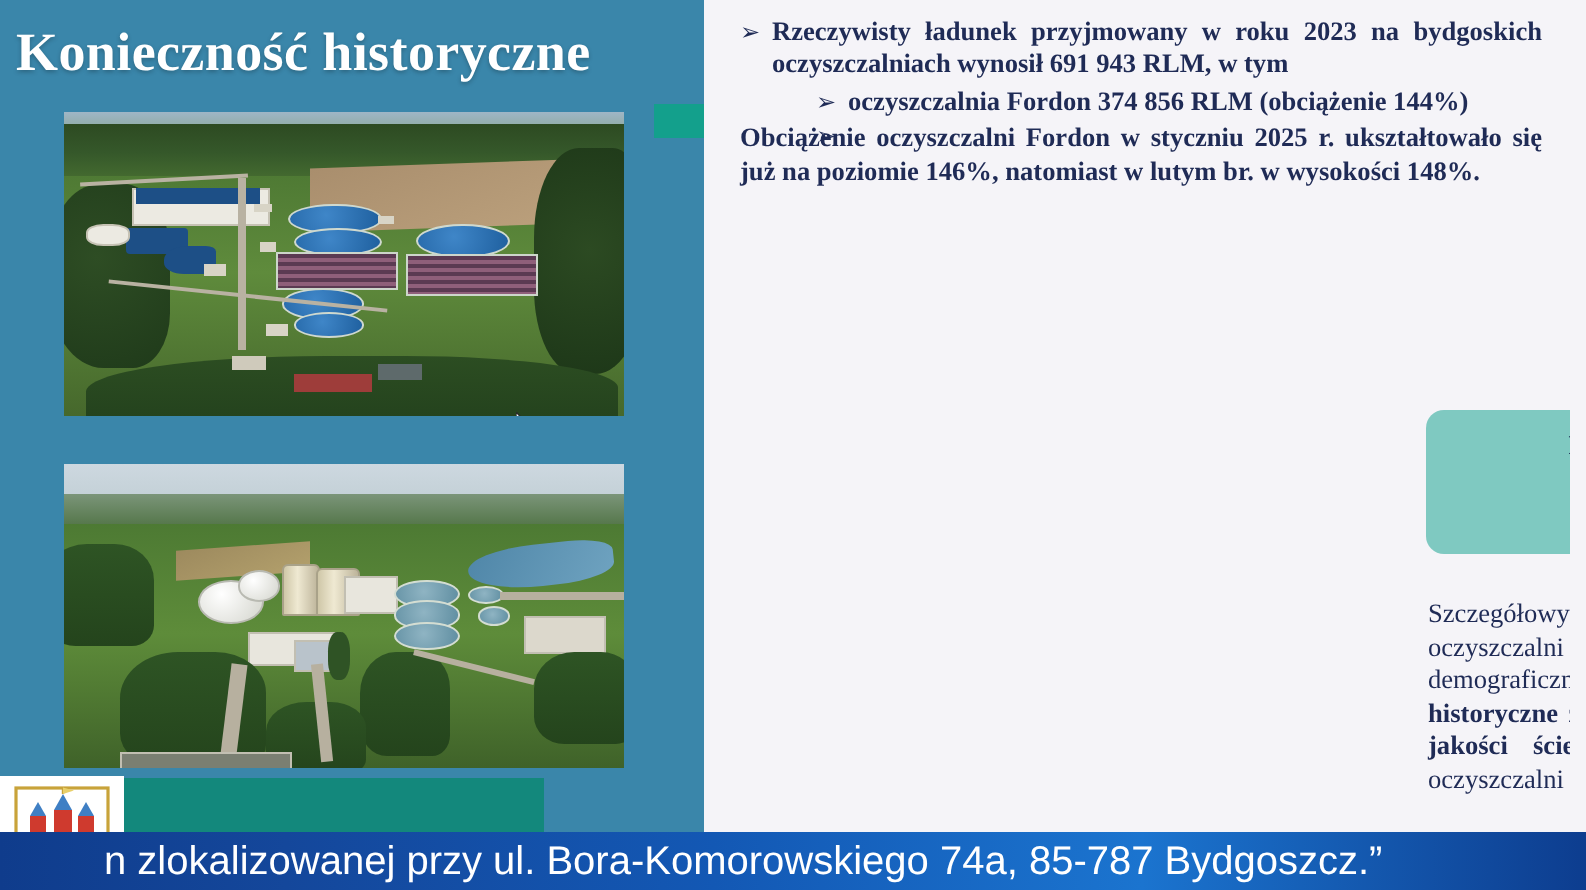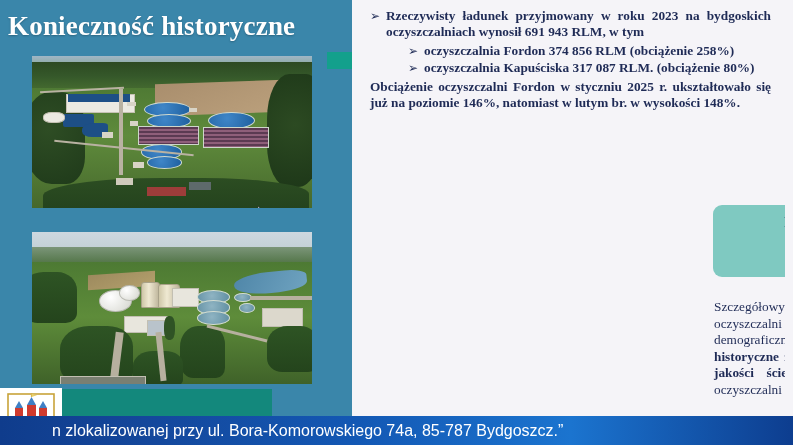--- a/index.html
+++ b/index.html
@@ -130,21 +130,21 @@
 
   
   .banner{
     position:absolute;left:0;bottom:0;width:793px;height:29px;
     background:linear-gradient(90deg,#0f3c8c 0%,#14479b 18%,#1358b4 45%,#1b74cf 72%,#0d3d8f 100%);
     overflow:hidden;
   }
   .banner-text{
     position:absolute;left:52px;top:3px;
     color:#ffffff;font-family:"Liberation Sans",sans-serif;
-    font-size:16px;line-height:24px;white-space:nowrap;
+    font-size:20px;line-height:24px;white-space:nowrap;
   }
   .right-edge{position:absolute;right:0;top:0;width:8px;height:445px;background:#f5f4f8;}
 </style>
 </head>
 <body>
 
 <div id="slide">
 
   <div class="left-panel">
 
@@ -270,25 +270,24 @@
 
   <div class="right-panel">
 
     <div class="body-text" style="position:absolute;left:8px;top:8px;width:425px;">
       <div class="lvl1">
         <span class="mk">➢</span>
         <span>Rzeczywisty ładunek przyjmowany w roku 2023 na bydgoskich oczyszczalniach wynosił 691 943 RLM, w tym</span>
       </div>
       <div class="lvl2" style="margin-top:2px;">
         <span class="mk">➢</span>
-        <span>oczyszczalnia Fordon 374 856 RLM (obciążenie 258%)</span>
+        <span>oczyszczalnia Fordon 374 856 RLM (obciążenie 144%)</span>
       </div>
       <div class="lvl2" style="margin-top:1px;">
         <span class="mk">➢</span>
-        <span>oczyszczalnia Kapuściska 317 087 RLM. (obciążenie 80%)</span>
       </div>
       <div class="plain-bold" style="margin-top:2px;text-align:justify;">Obciążenie oczyszczalni Fordon w styczniu 2025 r. ukształtowało się już na poziomie 146%, natomiast w lutym br. w wysokości 148%.</div>
     </div>
 
     <div class="callout">
       <div class="callout-inner">
         <div>Przygotowane przez MWiK prognozy wykazują,</div>
         <div>że w kolejnych latach należy spodziewać się,</div>
         <div>że wartości te jeszcze wzrosną.</div>
       </div>

